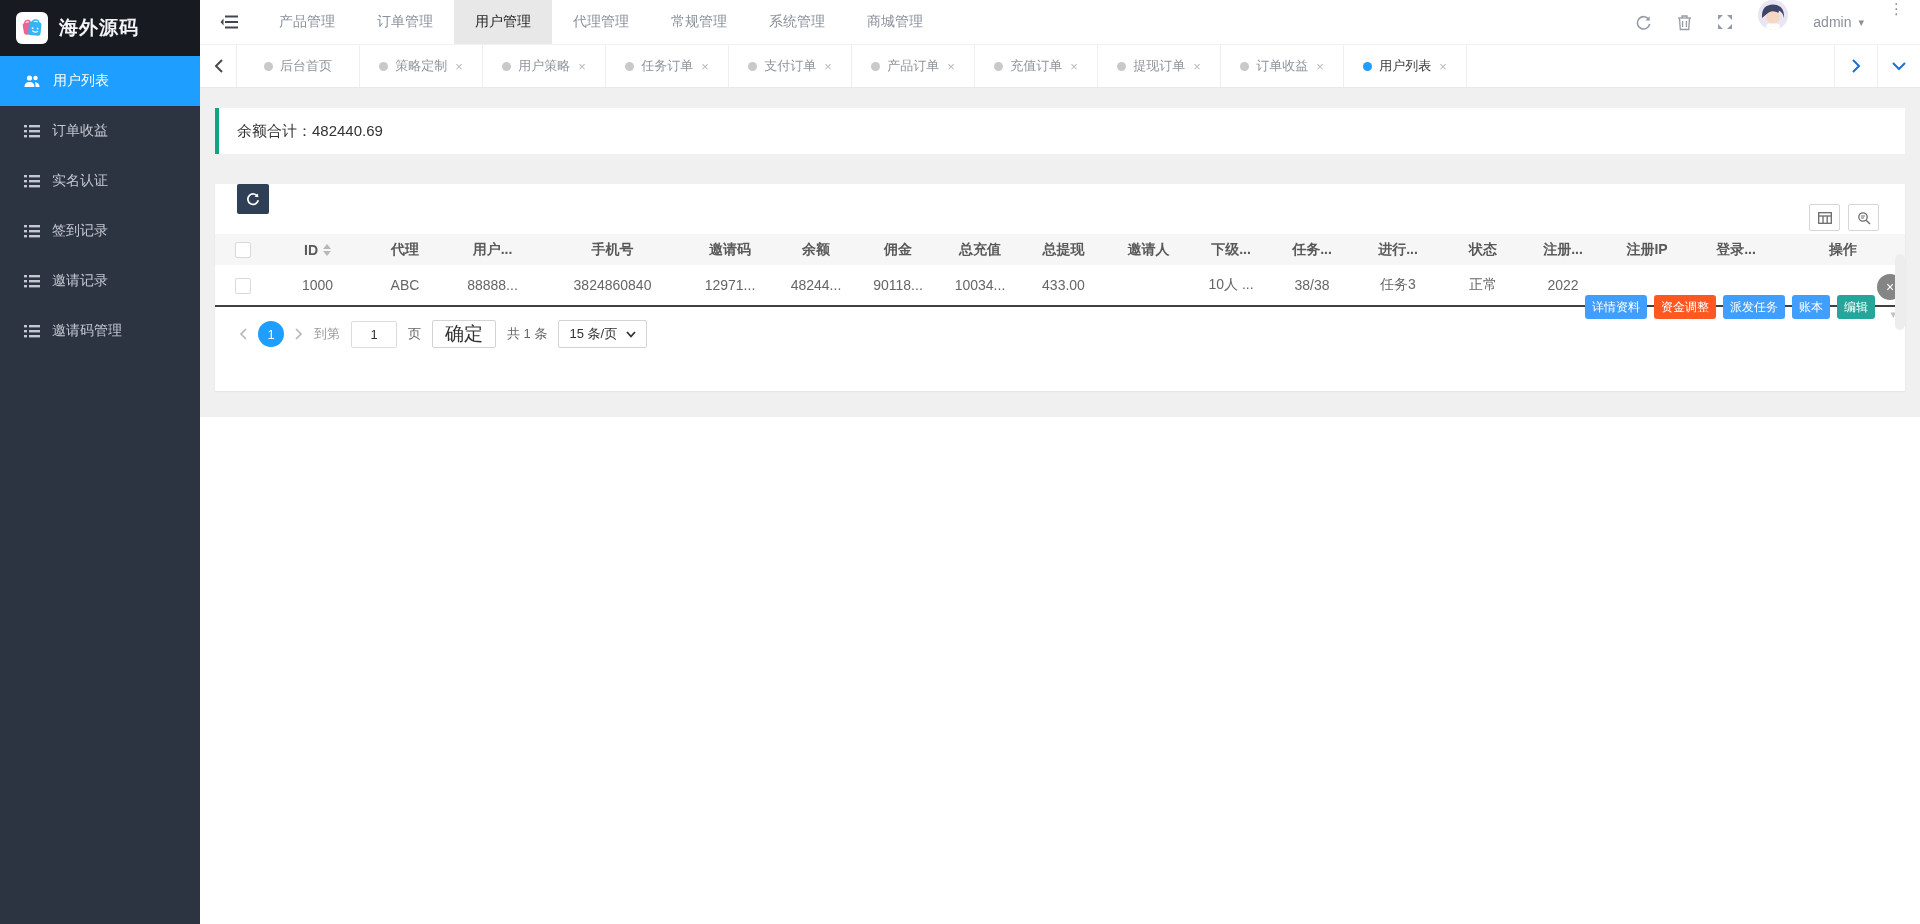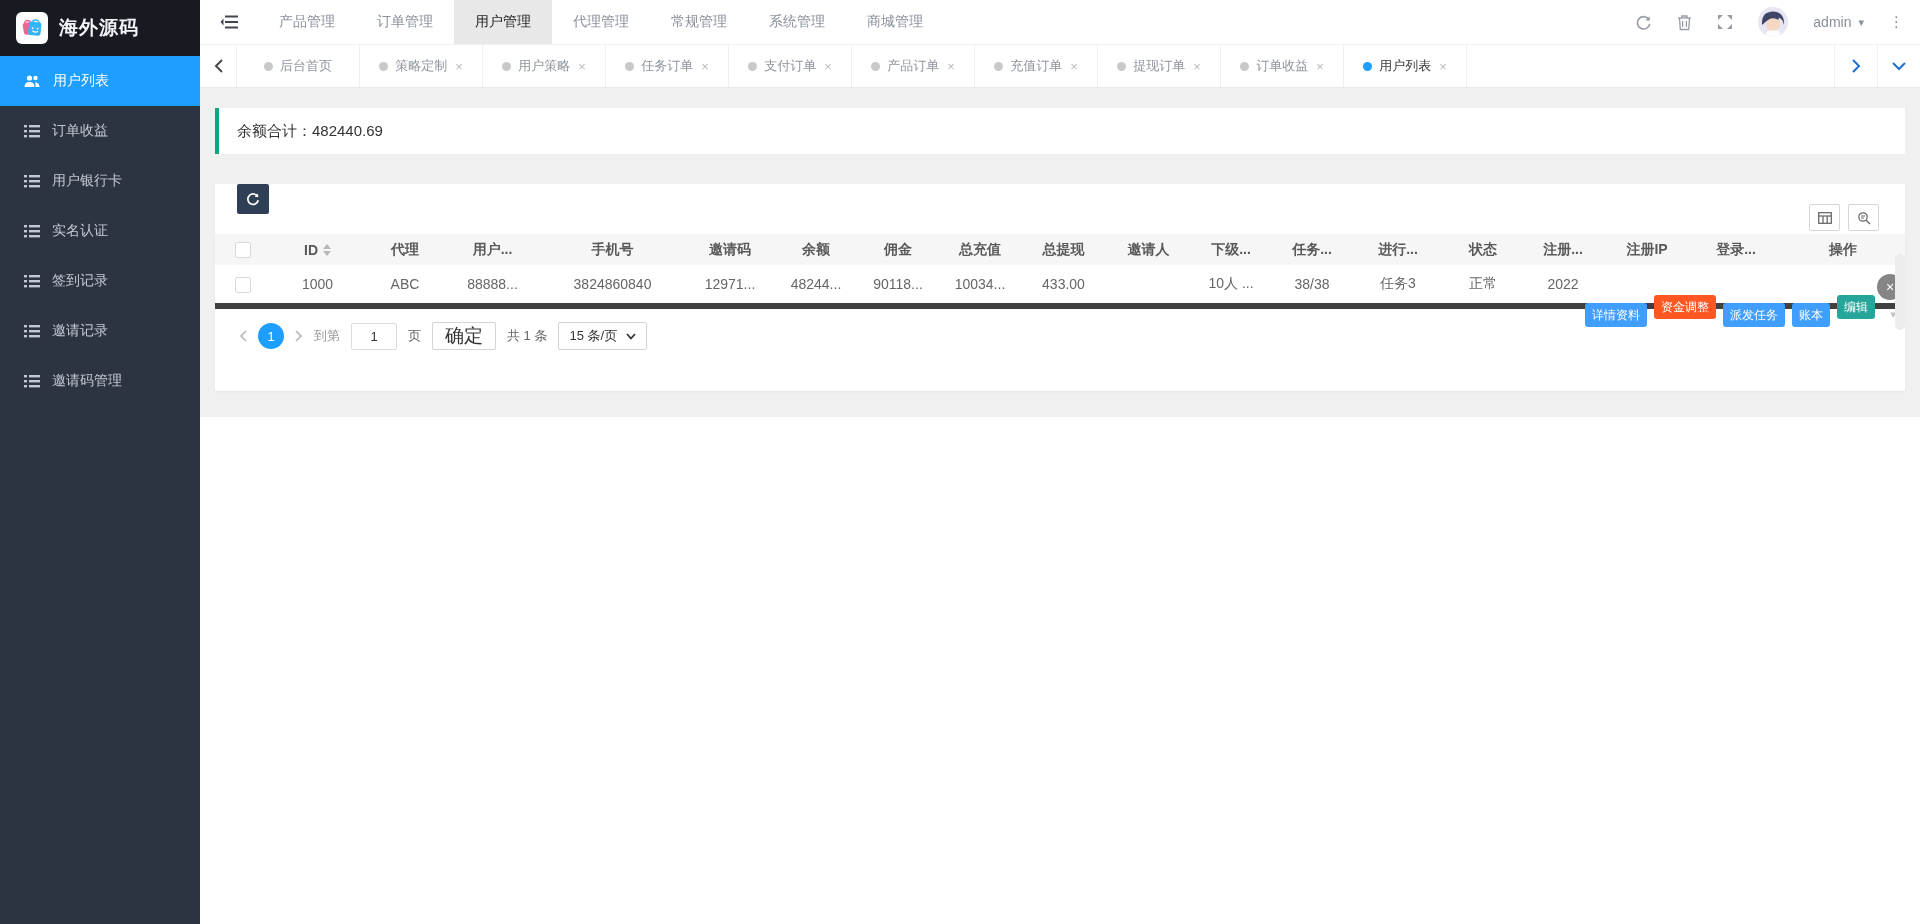--- a/index.html
+++ b/index.html
@@ -20,21 +20,21 @@
 
   
   .main { flex:1; display:flex; flex-direction:column; min-width:0; }
 
   
   .topbar { height:44px; background:#fff; display:flex; align-items:stretch; }
   .collapse-btn { width:58px; display:flex; align-items:center; justify-content:center; color:#424650; cursor:pointer; }
   .topnav { display:flex; }
   .topnav-item { display:flex; align-items:center; padding:16px 21px; font-size:14px; color:#8a909b; cursor:pointer; }
   .topnav-item.active { background:#e8e8e8; color:#1f1f1f; }
-  .topbar-right { margin-left:auto; display:flex; align-items:center; gap:25px; padding-right:16px; color:#969ba5; }
+  .topbar-right { margin-left:auto; display:flex; gap:25px; padding-right:16px; color:#969ba5; }
   .tb-icon { display:flex; align-items:center; justify-content:center; cursor:pointer; color:#969ba5; }
   .avatar { width:30px; height:30px; border-radius:50%; overflow:hidden; background:#e8e6f2; cursor:pointer; }
   .admin-wrap { display:flex; align-items:center; gap:7px; font-size:14px; color:#8a909b; cursor:pointer; }
   .more-dots { font-size:15px; color:#8a909b; cursor:pointer; letter-spacing:0; }
 
   
   .tabbar { height:44px; background:#fff; border-top:1px solid #f2f2f2; border-bottom:1px solid #e9e9e9; display:flex; align-items:stretch; }
   .tab-chev { width:37px; display:flex; align-items:center; justify-content:center; color:#4a4a4a; border-right:1px solid #efefef; cursor:pointer; }
   .tab-chev.rt { border-right:none; border-left:1px solid #efefef; width:43px; }
   .tab { width:123px; display:flex; align-items:center; justify-content:center; gap:7px;
@@ -53,34 +53,34 @@
   .table-card { background:#fff; height:207px; margin-top:30px; position:relative; box-shadow:0 1px 2px rgba(0,0,0,0.06); }
   .refresh-btn { width:32px; height:30px; background:#2F4056; color:#fff; border:none; border-radius:2px;
                  margin:18px 0 0 22px; display:flex; align-items:center; justify-content:center; cursor:pointer; }
   .card-tools { position:absolute; top:20px; right:26px; display:flex; gap:8px; }
   .tool-btn { width:31px; height:27px; background:#fff; border:1px solid #d6d6d6; border-radius:2px;
               display:flex; align-items:center; justify-content:center; color:#6a6a6a; cursor:pointer; }
 
   table.grid { width:100%; border-collapse:collapse; table-layout:fixed; margin-top:20px; }
   table.grid thead tr { background:#f6f6f6; height:31px; }
   table.grid th { font-size:14px; font-weight:700; color:#595959; text-align:center; }
-  table.grid tbody tr { height:41px; border-bottom:6px solid #404040; }
+  table.grid tbody tr { height:41px; border-bottom:2px solid #404040; }
   table.grid td { font-size:14px; color:#666; text-align:center; }
   .cb { appearance:none; -webkit-appearance:none; width:16px; height:16px; border:1px solid #d9d9d9;
         border-radius:2px; background:#fff; vertical-align:middle; cursor:pointer; }
   .th-id { display:inline-flex; align-items:center; gap:5px; }
   .sort { display:inline-flex; flex-direction:column; gap:2px; }
   .sort i { width:0; height:0; border-left:4px solid transparent; border-right:4px solid transparent; display:block; }
   .sort .up { border-bottom:5px solid #b8b8b8; }
   .sort .dn { border-top:5px solid #b8b8b8; }
 
   .row-actions { position:absolute; top:111px; right:30px; display:flex; gap:7px; }
   .action-btn { height:24px; padding:0 7px; border:none; border-radius:3px; color:#fff; font-size:12px;
                 display:flex; align-items:center; cursor:pointer; white-space:nowrap; }
-  .act-blue { background:#409EFF;margin-top:8px; } .act-orange { background:#FF5722; } .act-teal { background:#26A69A; }
+  .act-blue { background:#409EFF; } .act-orange { background:#FF5722; } .act-teal { background:#26A69A; }
   .close-float { position:absolute; top:90px; right:2px; width:26px; height:26px; border-radius:50%;
                  background:#757575; color:#fff; display:flex; align-items:center; justify-content:center;
                  font-size:14px; cursor:pointer; opacity:0.88; }
   .mini-caret { position:absolute; top:124px; right:9px; color:#c2c2c2; font-size:11px; }
   .v-scroll { position:absolute; top:70px; right:0; width:10px; height:76px; background:#ededed; border-radius:5px; }
 
   .pagination { display:flex; align-items:center; gap:11px; margin:13px 0 0 24px; color:#666; font-size:13px; }
   .page-chev { color:#b5b5b5; display:flex; align-items:center; cursor:pointer; }
   .page-num { width:26px; height:26px; border-radius:50%; background:#1E9FFF; color:#fff; display:flex;
               align-items:center; justify-content:center; font-size:13px; cursor:pointer; }
@@ -124,31 +124,20 @@
       <div class="menu-item">
         <svg width="16" height="13" viewBox="0 0 16 13" fill="currentColor">
           <rect x="0" y="0" width="3" height="2.4"></rect>
             <rect x="5" y="0" width="11" height="2.4"></rect>
           <rect x="0" y="5" width="3" height="2.4"></rect>
             <rect x="5" y="5" width="11" height="2.4"></rect>
           <rect x="0" y="10" width="3" height="2.4"></rect>
             <rect x="5" y="10" width="11" height="2.4"></rect>
         </svg>
         <span>订单收益</span>
-      </div>
-      <div class="menu-item">
-        <svg width="16" height="13" viewBox="0 0 16 13" fill="currentColor">
-          <rect x="0" y="0" width="3" height="2.4"></rect>
-            <rect x="5" y="0" width="11" height="2.4"></rect>
-          <rect x="0" y="5" width="3" height="2.4"></rect>
-            <rect x="5" y="5" width="11" height="2.4"></rect>
-          <rect x="0" y="10" width="3" height="2.4"></rect>
-            <rect x="5" y="10" width="11" height="2.4"></rect>
-        </svg>
-        <span>用户银行卡</span>
       </div>
       <div class="menu-item">
         <svg width="16" height="13" viewBox="0 0 16 13" fill="currentColor">
           <rect x="0" y="0" width="3" height="2.4"></rect>
             <rect x="5" y="0" width="11" height="2.4"></rect>
           <rect x="0" y="5" width="3" height="2.4"></rect>
             <rect x="5" y="5" width="11" height="2.4"></rect>
           <rect x="0" y="10" width="3" height="2.4"></rect>
             <rect x="5" y="10" width="11" height="2.4"></rect>
         </svg>

